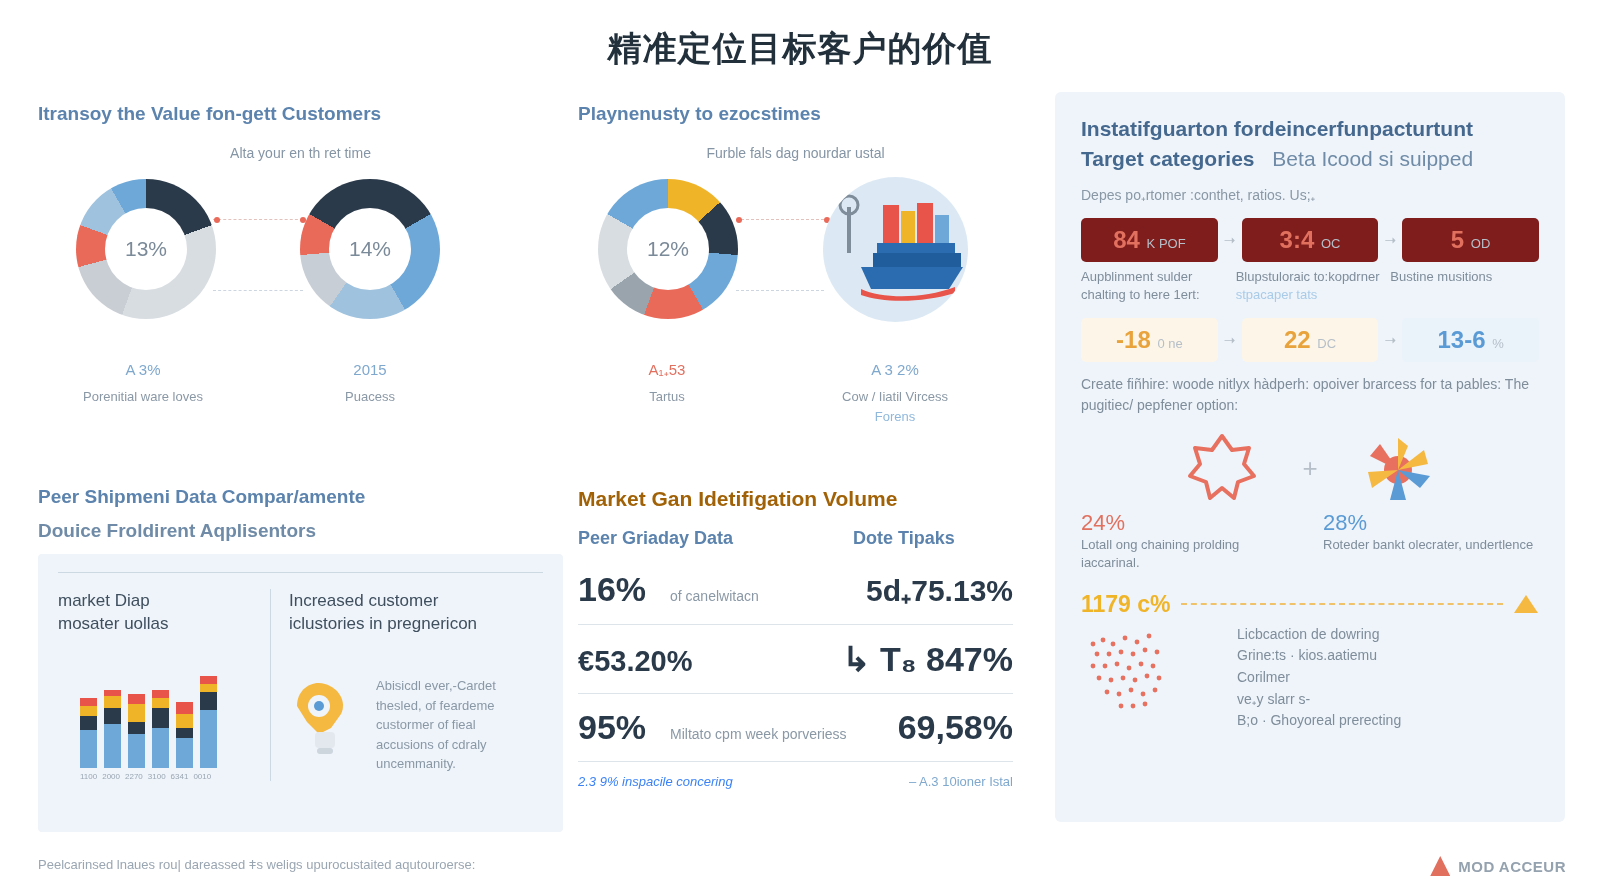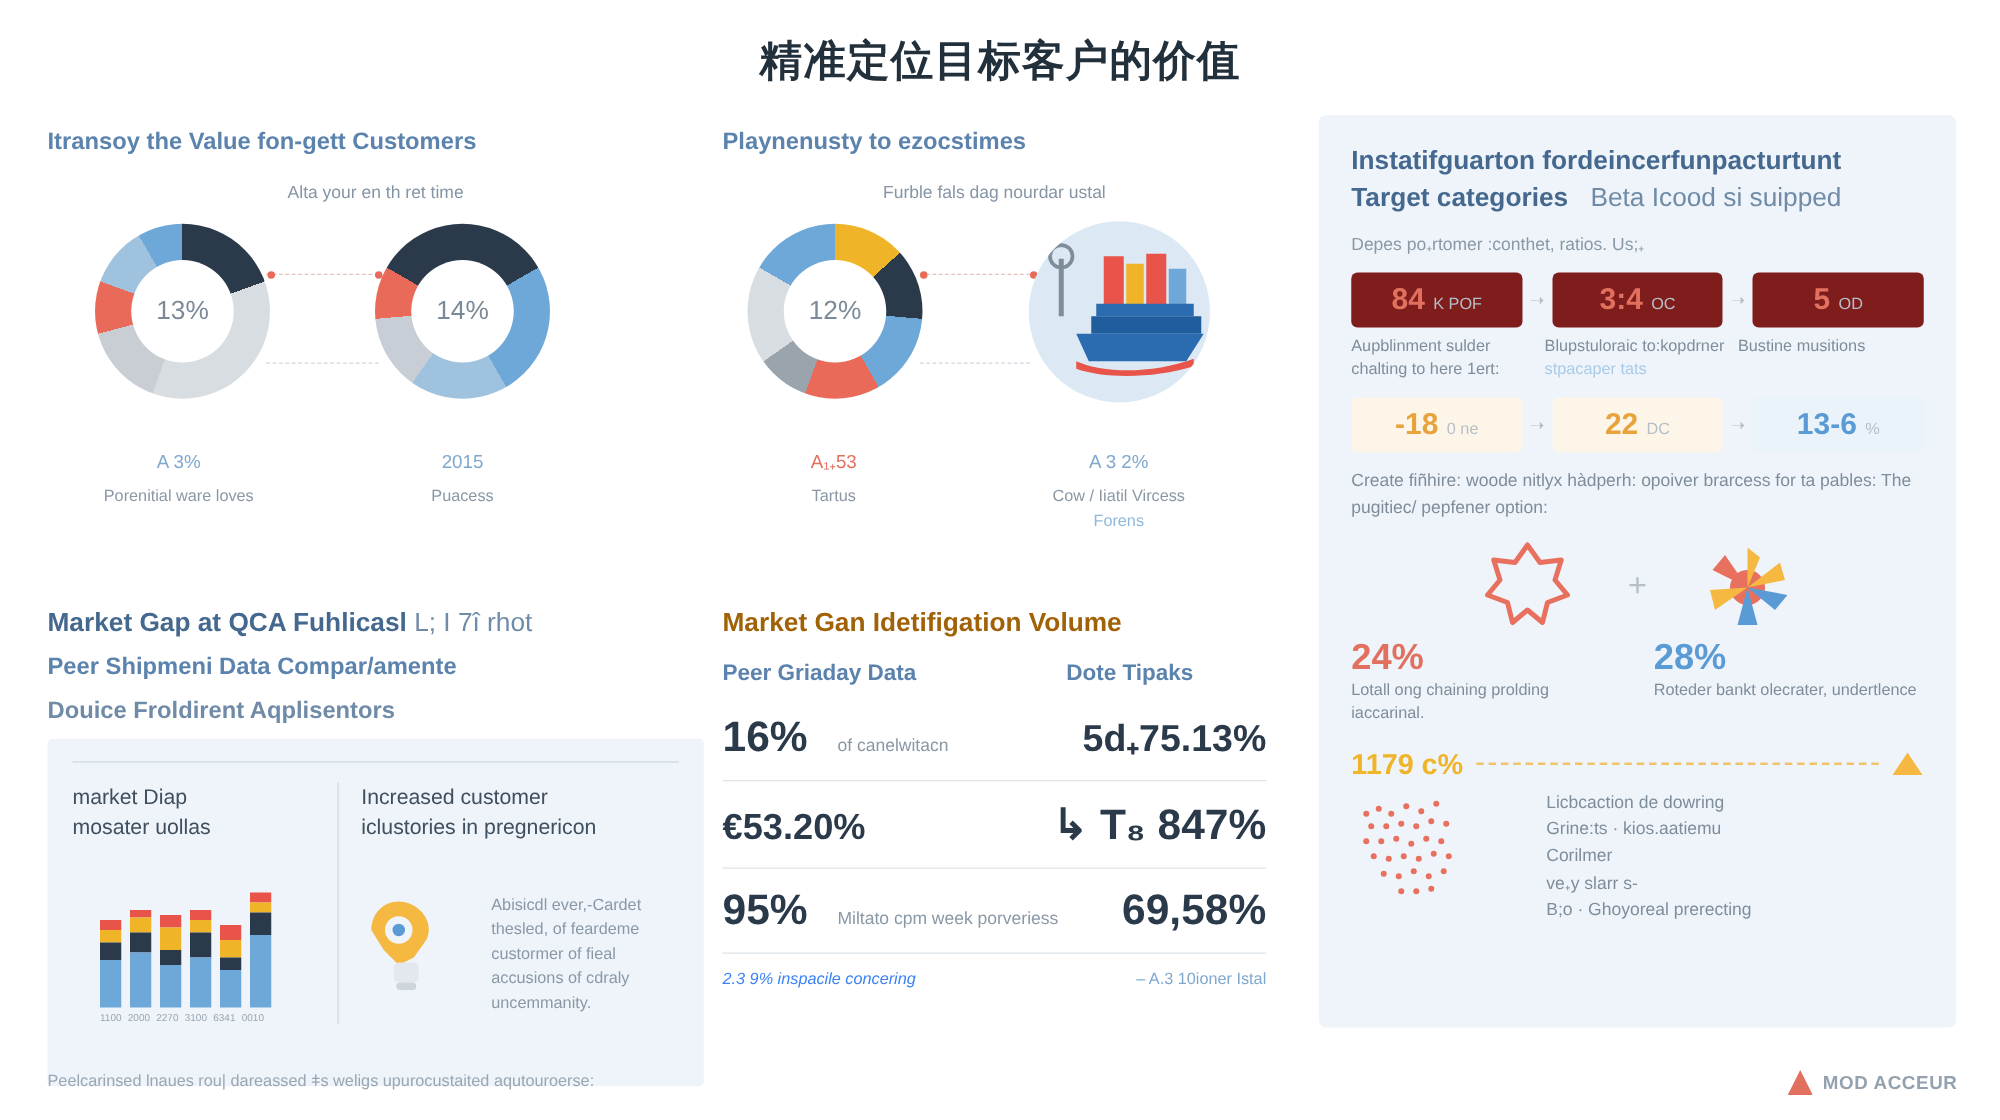--- a/index.html
+++ b/index.html
@@ -246,21 +246,21 @@
     align-items: center;
     justify-content: center;
     gap: 44px;
     margin-top: 16px;
   }
   .pct-duo {
     display: flex;
     gap: 26px;
     margin-top: 6px;
   }
-  .pct-duo .n { font-size: 29px; color: #e2705f; font-weight: 700; }
+  .pct-duo .n { font-size: 22px; color: #e2705f; font-weight: 400; }
   .pct-duo .n.b { color: #5b9bd5; }
   .pct-duo .t { font-size: 13px; color: #7f8d9b; line-height: 1.4; }
 
   .footer {
     position: absolute;
     left: 38px;
     bottom: 24px;
     font-size: 13px;
     color: #9aa6b2;
   }
@@ -311,24 +311,20 @@
         <div class="val">A 3%</div>
         <div>Porenitial ware loves</div>
       </div>
       <div class="legend-blk" style="left:257px;top:0;">
         <div class="val">2015</div>
         <div>Puacess</div>
       </div>
     </div>
 
     <div style="margin-top:14px;">
-      <div class="sec-title" style="font-size:21px;color:#45688f;">
-        <span>Market Gap at QCA Fuhlicasl</span>
-        <span style="color:#6f8ba7;font-weight:400;">L; I 7î rhot</span>
-      </div>
       <div class="sec-title">Peer Shipmeni Data Compar/amente</div>
       <div class="sec-title" style="color:#6f8ba7;">Douice Froldirent Aqplisentors</div>
     </div>
 
     <div class="card" style="margin-top:8px;height:278px;position:relative;">
       <div style="display:flex;gap:18px;border-top:1px solid #ccd8e2;padding-top:16px;">
         <div style="width:200px;border-right:1px solid #ccd8e2;padding-right:12px;">
           <div style="font-size:17px;color:#3f4f5e;line-height:1.4;white-space:pre-line;">market Diap
 mosater uollas</div>
           <div class="mini-bars" style="margin-top:22px;">
@@ -374,21 +370,21 @@
             <span>2000</span>
             <span>2270</span>
             <span>3100</span>
             <span>6341</span>
             <span>0010</span>
           </div>
         </div>
         <div style="flex:1;">
           <div style="font-size:17px;color:#3f4f5e;line-height:1.4;white-space:pre-line;">Increased customer
 iclustories in pregnericon</div>
-          <div style="display:flex;gap:28px;margin-top:40px;align-items:flex-start;">
+          <div style="display:flex;gap:11px;margin-top:40px;align-items:flex-start;">
             <svg width="76" height="84" viewBox="0 0 76 84">
               <path d="M8 30 C8 14 22 4 36 8 C50 12 58 26 52 38 L42 52 L30 58 L18 46 Z" fill="#f5b841"></path>
               <circle cx="30" cy="30" r="11" fill="#eef4fa"></circle>
               <circle cx="30" cy="30" r="5" fill="#5b9bd5"></circle>
               <rect x="26" y="56" width="20" height="16" rx="4" fill="#e3e8ee"></rect>
               <rect x="28" y="72" width="16" height="6" rx="3" fill="#cdd5dd"></rect>
             </svg>
             <div class="note" style="max-width:150px;">Abisicdl ever,-Cardet thesled, of feardeme custormer of fieal accusions of cdraly uncemmanity.</div>
           </div>
         </div>

